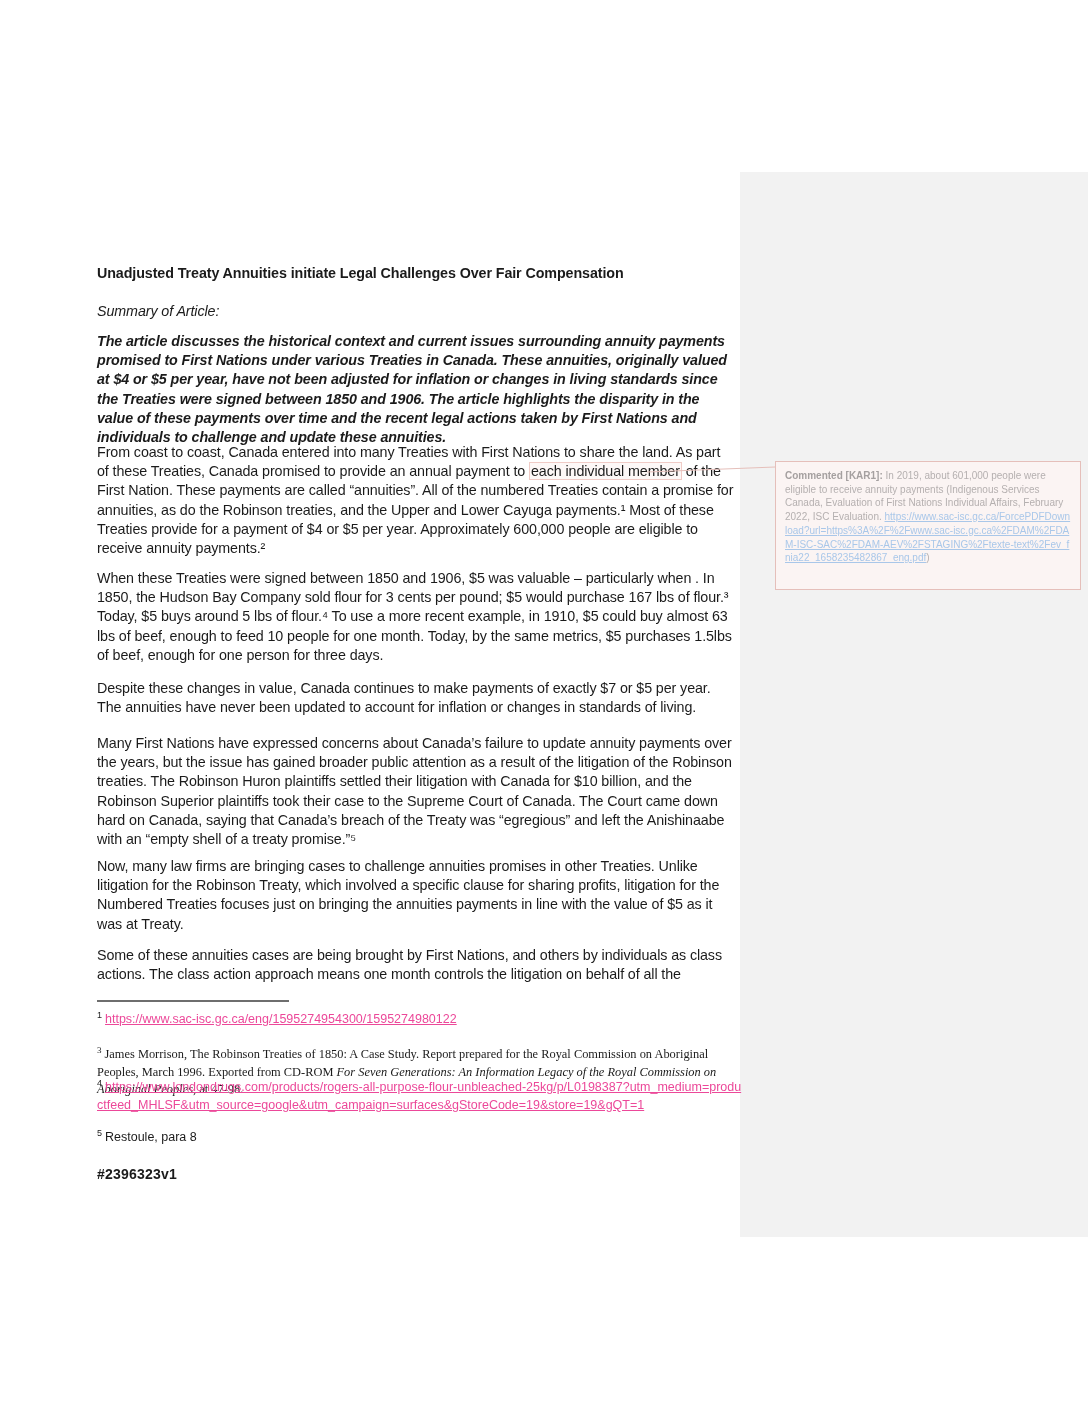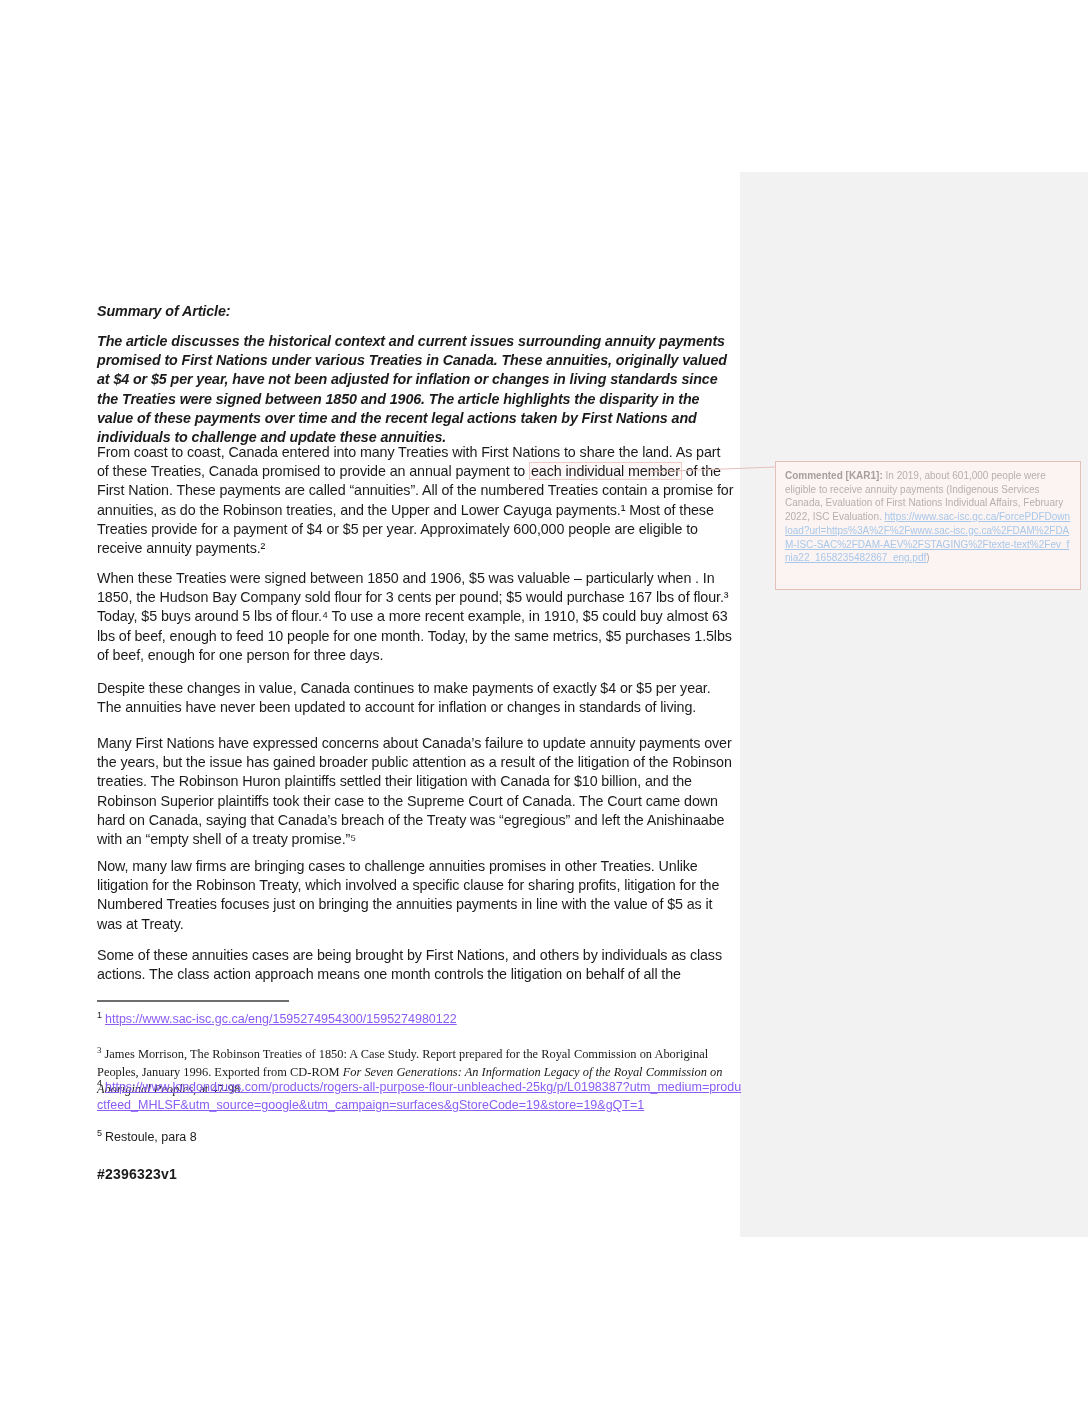--- a/index.html
+++ b/index.html
@@ -21,21 +21,21 @@
   }
   .doc-block {
     position: absolute;
     left: 97px;
     width: 638px;
     font-size: 14.3px;
     line-height: 19.2px;
     letter-spacing: -0.1px;
   }
   .doc-title { font-weight: 700; }
-  .summary-heading { font-weight: 700; font-style: italic; }
+  .summary-heading { font-weight: 400; font-style: italic; }
   .summary-para { font-style: italic; font-weight: bold; }
   .anchor-span {
     border: 1px solid #f0cbc6;
     background: #fdf8f7;
     padding: 0 1px;
   }
   .connector-svg { position: absolute; left: 645px; top: 458px; }
   .comment-box {
     position: absolute;
     left: 775px; top: 461px;
@@ -74,52 +74,53 @@
     vertical-align: super;
     line-height: 0;
     margin-right: 3px;
   }
   .footnote-serif {
     font-family: "Liberation Serif", serif;
     font-size: 12.4px;
     line-height: 17.6px;
   }
   .doc-link {
-    color: #8b5cf6;
+    color: #ec4899;
     text-decoration: underline;
     word-break: break-all;
     cursor: pointer;
   }
   .doc-id {
     position: absolute;
     left: 97px; top: 1166px;
     font-size: 14px;
     font-weight: 600;
     letter-spacing: 0.2px;
   }
 </style>
 </head>
 <body>
 
 <div class="canvas">
 
   <div class="margin-panel"></div>
 
+  <div class="doc-block doc-title" style="top:264px">Unadjusted Treaty Annuities initiate Legal Challenges Over Fair Compensation</div>
 
   <div class="doc-block summary-heading" style="top:302px">Summary of Article:</div>
 
   <div class="doc-block summary-para" style="top:332px">The article discusses the historical context and current issues surrounding annuity payments promised to First Nations under various Treaties in Canada. These annuities, originally valued at $4 or $5 per year, have not been adjusted for inflation or changes in living standards since the Treaties were signed between 1850 and 1906. The article highlights the disparity in the value of these payments over time and the recent legal actions taken by First Nations and individuals to challenge and update these annuities.</div>
 
   <div class="doc-block" style="top:443px">
     <span>From coast to coast, Canada entered into many Treaties with First Nations  to share the land. As part of these Treaties, Canada promised to provide an annual payment to </span><span class="anchor-span">each individual member</span><span> of the First Nation. These payments are called “annuities”. All of the numbered Treaties contain a promise for annuities, as do the Robinson treaties, and the Upper and Lower Cayuga payments.¹ Most of these Treaties provide for a payment of $4 or $5 per year. Approximately 600,000 people are eligible to receive annuity payments.²</span>
   </div>
 
   <div class="doc-block" style="top:569px">When these Treaties were signed between 1850 and 1906, $5 was valuable – particularly when . In 1850, the Hudson Bay Company sold flour for 3 cents per pound; $5 would purchase 167 lbs of flour.³ Today, $5 buys around 5 lbs of flour.⁴ To use a more recent example, in 1910, $5 could buy almost 63 lbs of beef, enough to feed 10 people for one month. Today, by the same metrics, $5 purchases 1.5lbs of beef, enough for one person for three days.</div>
 
-  <div class="doc-block" style="top:679px">Despite these changes in value, Canada continues to make payments of exactly $4 or $5 per year. The annuities have never been updated to account for inflation or changes in standards of living.</div>
+  <div class="doc-block" style="top:679px">Despite these changes in value, Canada continues to make payments of exactly $7 or $5 per year. The annuities have never been updated to account for inflation or changes in standards of living.</div>
 
   <div class="doc-block" style="top:734px">Many First Nations have expressed concerns about Canada’s failure to update annuity payments over the years, but the issue has gained broader public attention as a result of the litigation of the Robinson treaties. The Robinson Huron plaintiffs settled their litigation with Canada for $10 billion, and the Robinson Superior plaintiffs took their case to the Supreme Court of Canada. The Court came down hard on Canada, saying that Canada’s breach of the Treaty was “egregious” and left the Anishinaabe with an “empty shell of a treaty promise.”⁵</div>
 
   <div class="doc-block" style="top:857px">Now, many law firms are bringing cases to challenge annuities promises in other Treaties. Unlike litigation for the Robinson Treaty, which involved a specific clause for sharing profits, litigation for the Numbered Treaties focuses just on bringing the annuities payments in line with the value of $5 as it was at Treaty.</div>
 
   <div class="doc-block" style="top:946px">Some of these annuities cases are being brought by First Nations, and others by individuals as class actions. The class action approach means one month controls the litigation on behalf of all the</div>
 
   <svg class="connector-svg" width="132" height="16">
     <line x1="2" y1="14" x2="130" y2="9" stroke="#e5bfba" stroke-width="1"></line>
   </svg>
@@ -129,21 +130,21 @@
   </div>
 
   <div class="footnote-sep"></div>
 
   <div class="footnote" style="top:1010px">
     <sup>1</sup><a class="doc-link">https://www.sac-isc.gc.ca/eng/1595274954300/1595274980122</a>
   </div>
 
 
   <div class="footnote footnote-serif" style="top:1046px">
-    <sup>3</sup><span>James Morrison, The Robinson Treaties of 1850: A Case Study. Report prepared for the Royal Commission on Aboriginal Peoples, January 1996. Exported from CD-ROM </span><i>For Seven Generations: An Information Legacy of the Royal Commission on Aboriginal Peoples</i><span>, at 47-98.</span>
+    <sup>3</sup><span>James Morrison, The Robinson Treaties of 1850: A Case Study. Report prepared for the Royal Commission on Aboriginal Peoples, March 1996. Exported from CD-ROM </span><i>For Seven Generations: An Information Legacy of the Royal Commission on Aboriginal Peoples</i><span>, at 47-98.</span>
   </div>
 
   <div class="footnote" style="top:1078px">
     <sup>4</sup><a class="doc-link">https://www.londondrugs.com/products/rogers-all-purpose-flour-unbleached-25kg/p/L0198387?utm_medium=productfeed_MHLSF&amp;utm_source=google&amp;utm_campaign=surfaces&amp;gStoreCode=19&amp;store=19&amp;gQT=1</a>
   </div>
 
   <div class="footnote" style="top:1128px">
     <sup>5</sup><span>Restoule, para 8</span>
   </div>
 

